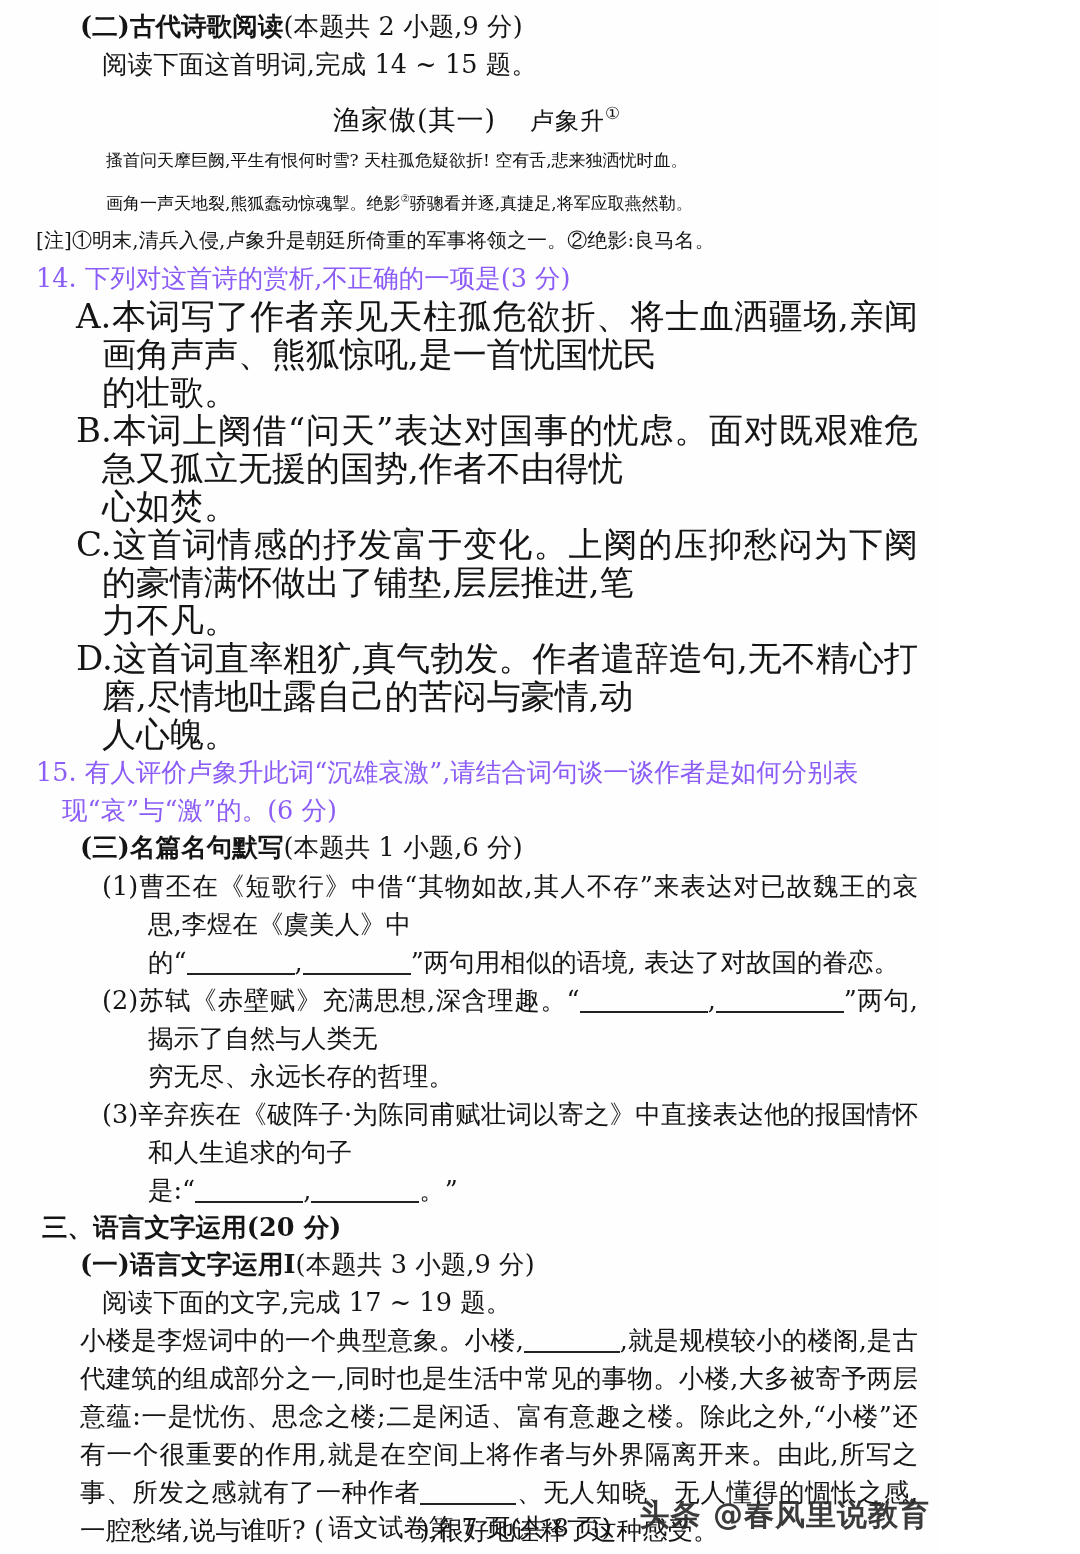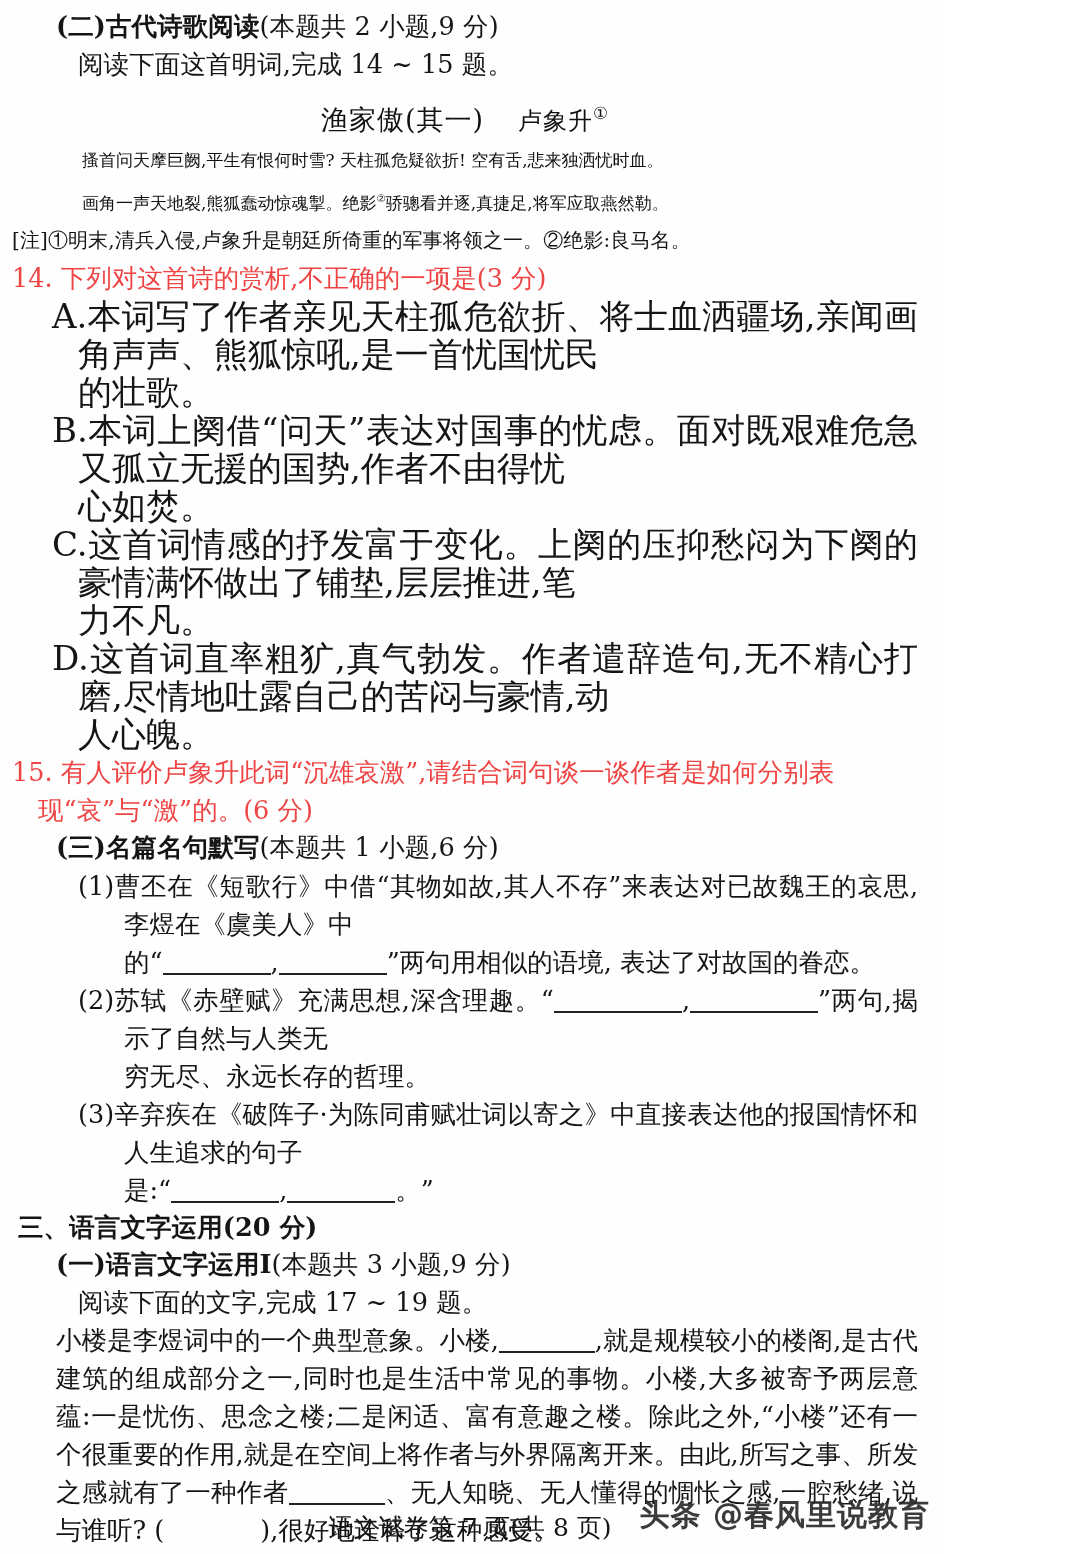--- a/index.html
+++ b/index.html
@@ -12,21 +12,21 @@
     font-family: "DejaVu Serif", "Liberation Serif", serif;
     color: #111111;
   }
   .page {
     position: relative;
     width: 940px;
     height: 1554px;
     background: #fefefe;
     overflow: hidden;
     box-sizing: border-box;
-    padding: 8px 22px 0 12px;
+    padding: 8px 22px 0 36px;
   }
   
   .line {
     font-size: 25.5px;
     line-height: 37.5px;
     letter-spacing: 0.1px;
     white-space: nowrap;
     color: #151515;
   }
   .para {
@@ -47,21 +47,21 @@
     color: #151515;
     text-align: justify;
     text-justify: inter-ideograph;
   }
   .opt .cont { display:block; text-indent:0; padding-left: 0; }
   .qnum {
     font-size: 25.5px;
     line-height: 38px;
     padding-left: 26px;
     text-indent: -26px;
-    color: #ef4444;
+    color: #8b5cf6;
   }
   .subq {
     font-size: 25.5px;
     line-height: 38px;
     padding-left: 112px;
     text-indent: -46px;
     color: #151515;
     text-align: justify;
     text-justify: inter-ideograph;
   }

